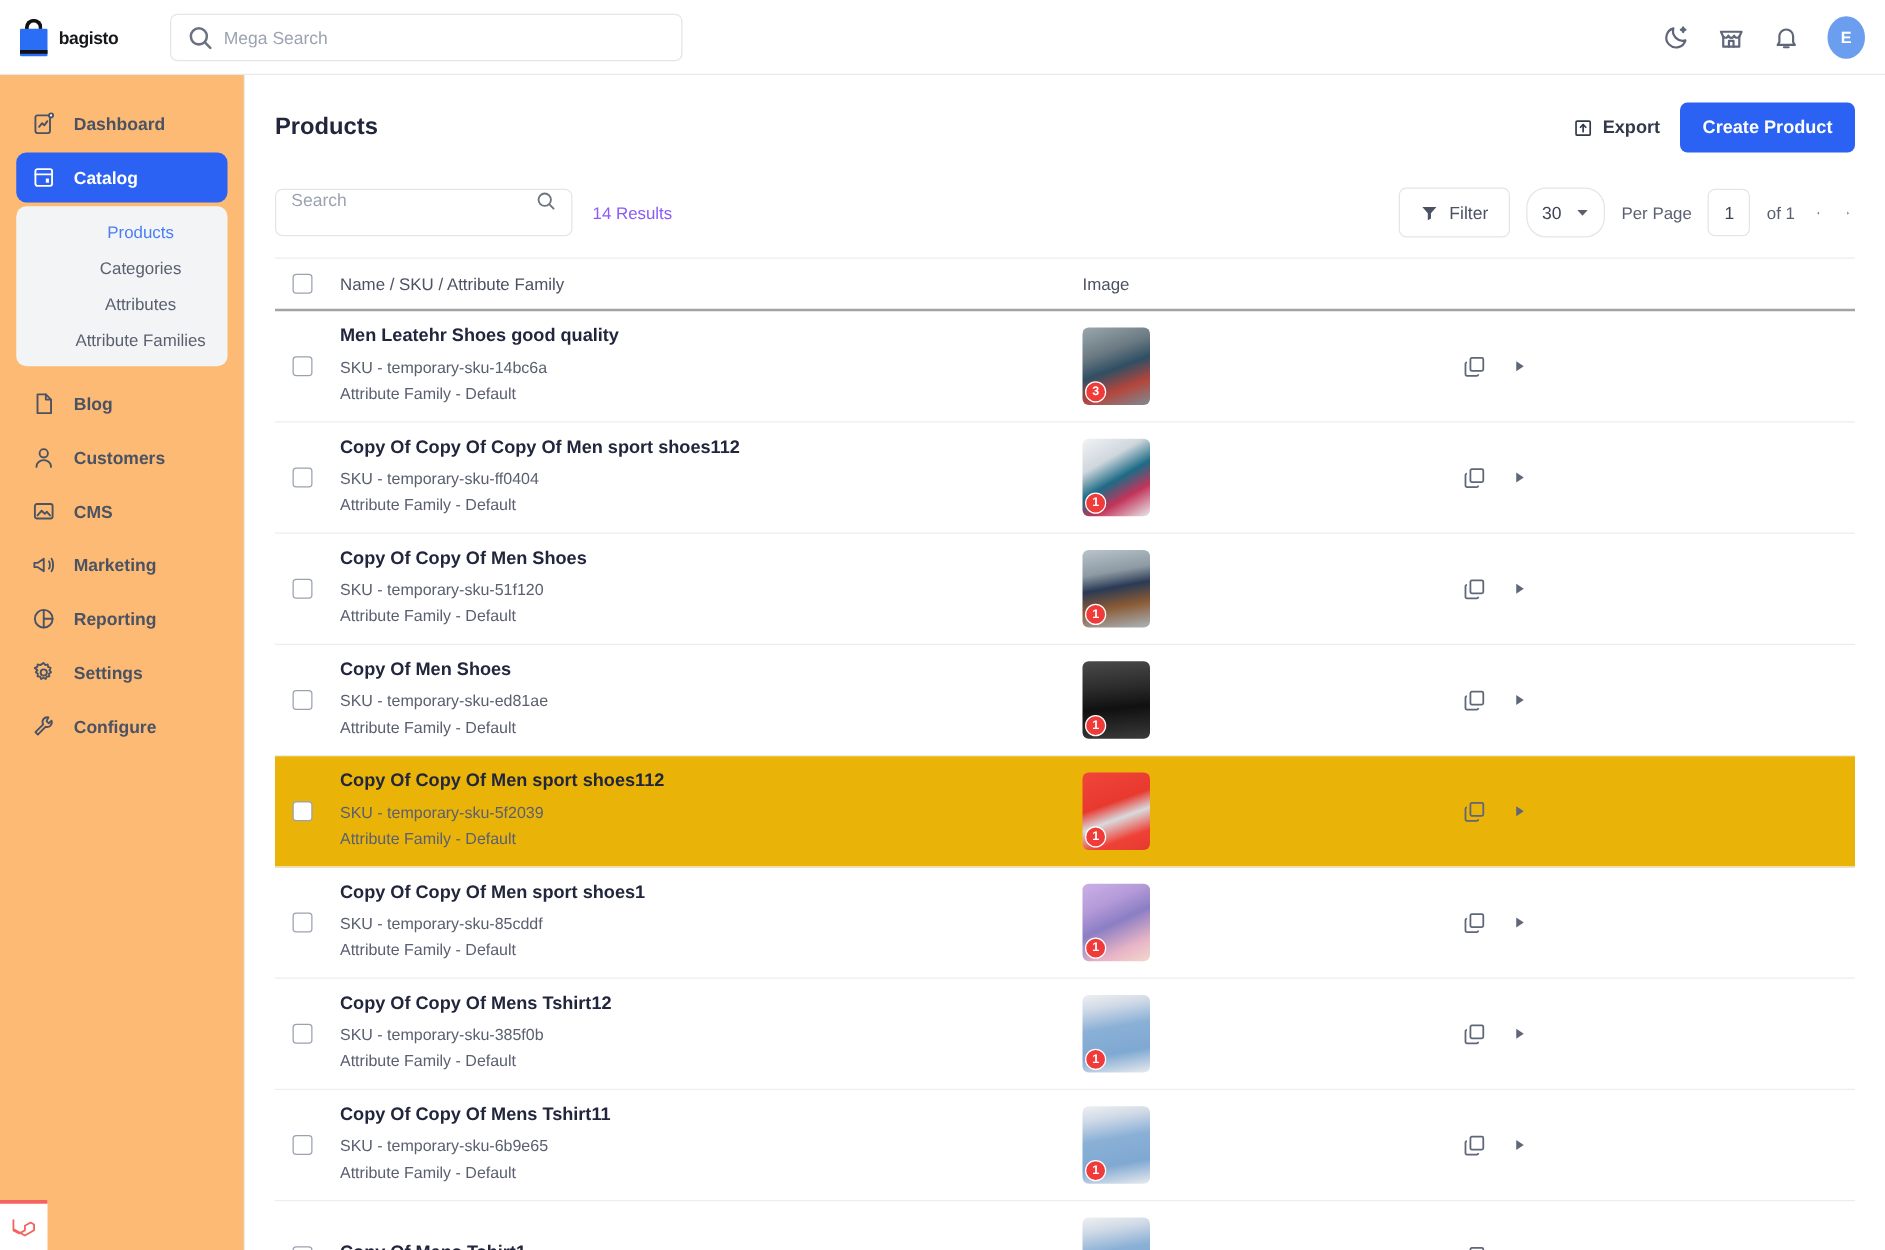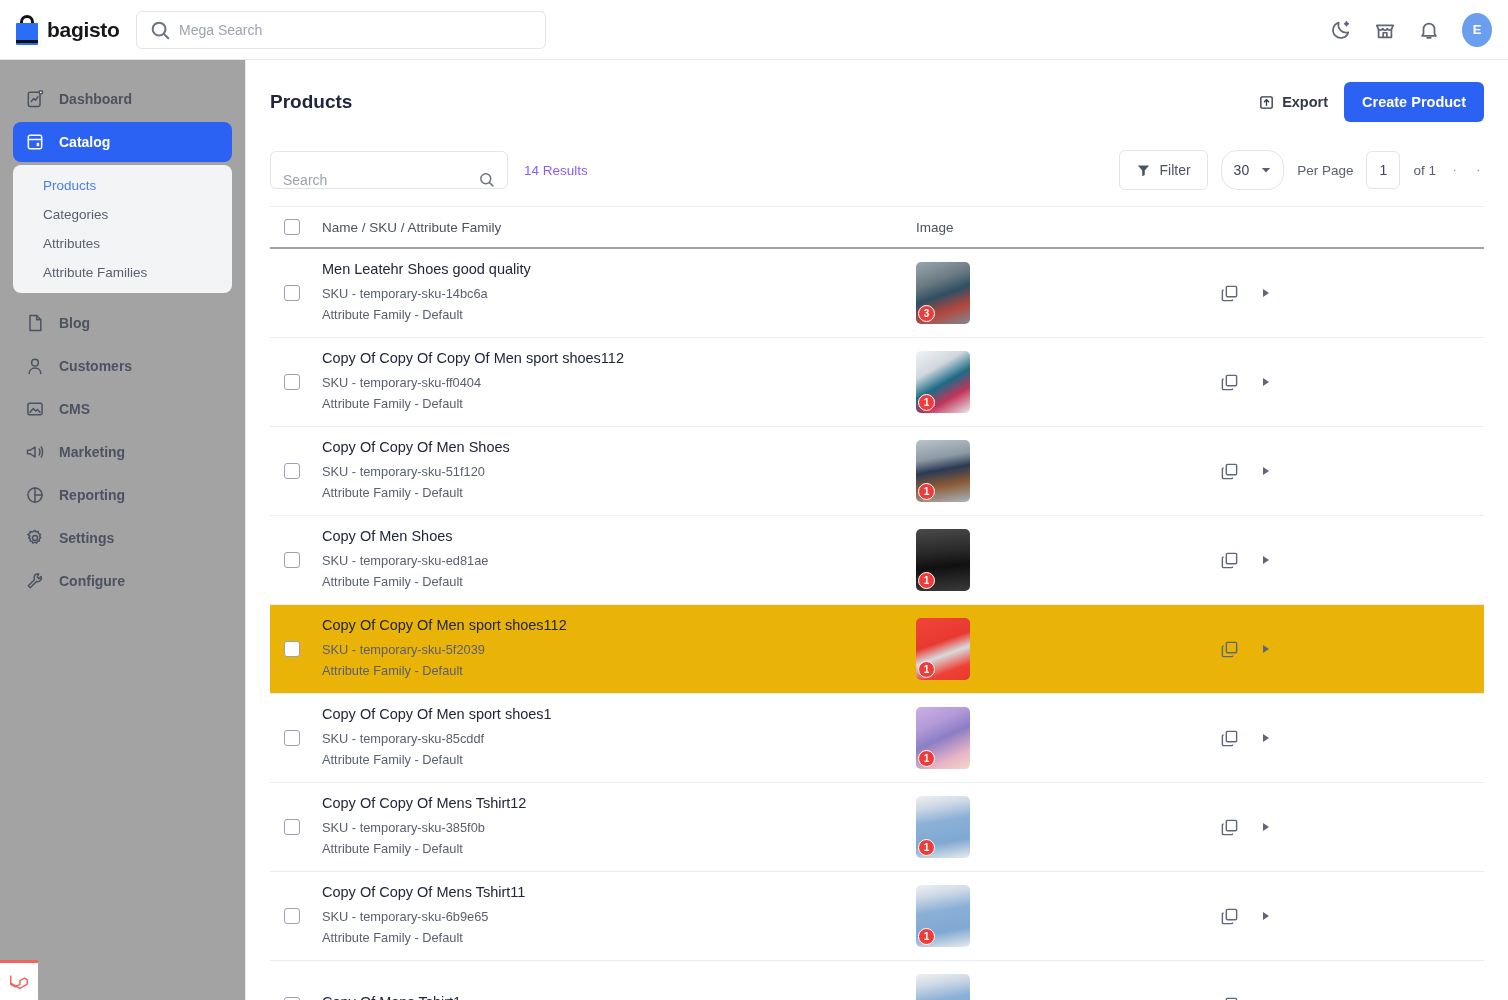--- a/index.html
+++ b/index.html
@@ -16,21 +16,21 @@
     border-bottom: 1px solid #e9e9e9;
     display: flex; align-items: center;
     position: relative;
   }
   .brand { display: flex; align-items: center; gap: 7px; padding-left: 14px; width: 130px; }
   .bag-icon { width: 26px; height: 30px; position: relative; }
   .bag-body { position: absolute; left: 2px; top: 8px; width: 22px; height: 22px; background: #2b6ef6; border-radius: 1px; }
   .bag-body:after { content: ""; position: absolute; left: 0; bottom: 2px; width: 22px; height: 3px; background: #111; }
   .bag-handle { position: absolute; left: 6px; top: 0px; width: 14px; height: 13px;
     border: 3px solid #111; border-bottom: none; border-radius: 8px 8px 0 0; }
-  .brand-name { font-size: 21px; font-weight: bold; color: #15171a; letter-spacing: -0.3px; }
+  .brand-name { font-size: 14px; font-weight: bold; color: #15171a; letter-spacing: -0.3px; }
   .mega-search {
     margin-left: 6px; width: 410px; height: 38px;
     border: 1px solid #e3e5e8; border-radius: 6px;
     display: flex; align-items: center; gap: 8px; padding: 0 12px;
     background: #fff;
   }
   .mega-search input {
     border: none; outline: none; font-size: 14px; color: #3f4358;
     font-family: "Liberation Sans", sans-serif; width: 340px; background: transparent;
   }
@@ -39,23 +39,23 @@
   .top-icon { width: 22px; height: 22px; color: #5e6678; cursor: pointer; }
   .avatar {
     width: 30px; height: 34px; border-radius: 50%;
     background: #6c9ef0; color: #fff; font-size: 13px; font-weight: bold;
     display: flex; align-items: center; justify-content: center; cursor: pointer;
   }
   
   .body-wrap { display: flex; height: 940px; }
   
   .sidebar {
-    width: 246px; background: #a3a3a3;
+    width: 196px; background: #fdba74;
     border-right: 1px solid #e9e9e9;
-    padding-top: 16px; position: relative;
+    padding-top: 16px; position: relative; text-align: center;
   }
   .nav-item {
     display: flex; align-items: center; gap: 14px;
     height: 40px; margin: 3px 13px; padding-left: 12px;
     border-radius: 8px; cursor: pointer;
     font-size: 14px; font-weight: bold; color: #4b5262;
   }
   .nav-item.active { background: #2b62f3; color: #fff; }
   .nav-item svg { flex: 0 0 20px; }
   .submenu { background: #f3f4f6; border-radius: 8px; margin: 2px 13px 10px 13px; padding: 6px 0; }
@@ -86,21 +86,21 @@
     font-family: "Liberation Sans", sans-serif;
   }
   
   .toolbar {
     display: flex; align-items: center; justify-content: space-between;
     padding: 0 24px; margin-top: 10px; margin-bottom: 16px;
   }
   .toolbar-left { display: flex; align-items: center; gap: 16px; }
   .search-box {
     width: 238px; height: 38px; border: 1px solid #e3e5e8; border-radius: 6px;
-    display: flex; align-items: flex-end; padding: 0 12px; gap: 6px; background: #fff;
+    display: flex; align-items: flex-start; padding: 0 12px; gap: 6px; background: #fff;
   }
   .search-box input {
     border: none; outline: none; flex: 1; font-size: 14px; color: #3f4358;
     font-family: "Liberation Sans", sans-serif; background: transparent;
   }
   .search-box input::placeholder { color: #9ca3b0; }
   .results-count { font-size: 13.5px; color: #8b5cf6; }
   .toolbar-right { display: flex; align-items: center; gap: 13px; }
   .filter-btn {
     display: flex; align-items: center; gap: 8px;
@@ -134,21 +134,21 @@
   }
   .th-label { font-size: 13.5px; color: #4b5262; }
   .col-name { width: 594px; }
   .col-image { width: 300px; }
   .row {
     display: flex; align-items: center; min-height: 89px;
     border-bottom: 1px solid #ebedf0; padding-left: 14px; position: relative;
   }
   .row.hovered { background: #eab308; }
   .row-name-cell { width: 594px; }
-  .p-name { font-size: 14.5px; font-weight: normal; color: #21263c; margin-bottom: 7px; }
+  .p-name { font-size: 14.5px; font-weight: bold; color: #21263c; margin-bottom: 7px; }
   .p-meta { font-size: 12.8px; color: #5a6070; line-height: 1.62; }
   .row-image-cell { width: 300px; display: flex; align-items: center; }
   .thumb {
     width: 54px; height: 62px; border-radius: 5px; position: relative;
     overflow: hidden; background: #ddd;
   }
   .badge {
     position: absolute; left: 2px; bottom: 2px;
     width: 17px; height: 17px; border-radius: 50%;
     background: #f03b3b; color: #fff; font-size: 10px; font-weight: bold;

